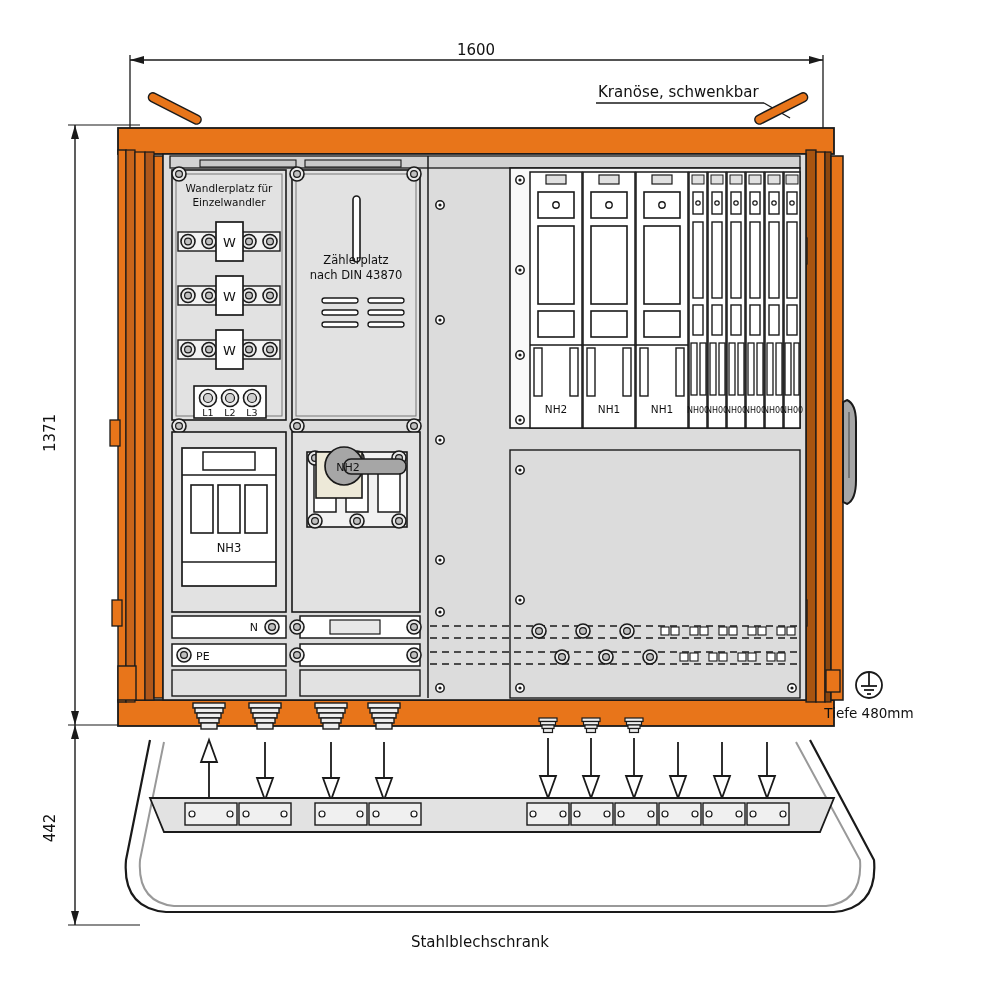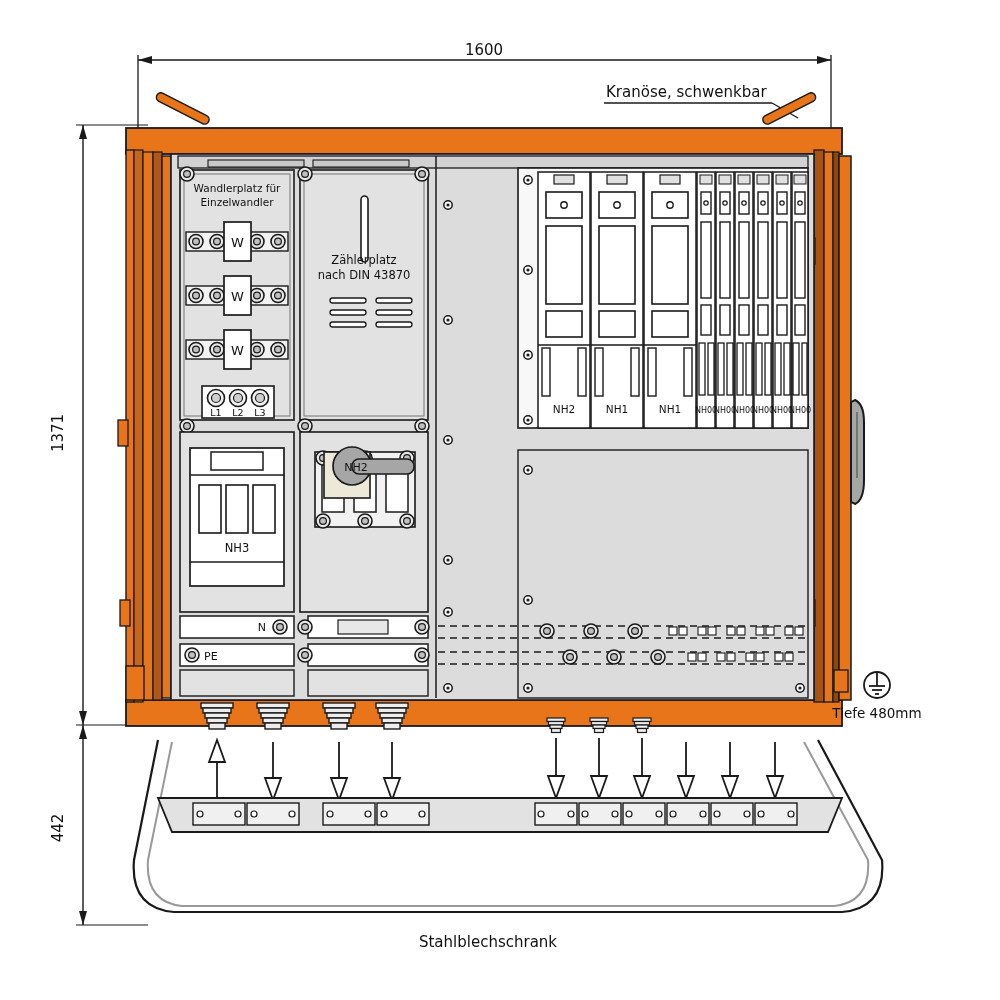--- a/index.html
+++ b/index.html
@@ -1,18 +1,18 @@
 <!DOCTYPE html>
 <html><head>
 <meta charset="utf-8">
 <style>
   html,body{margin:0;padding:0;background:#ffffff;}
   body{width:1000px;height:1000px;position:relative;overflow:hidden;
        font-family:"DejaVu Sans",sans-serif;}
-  #stage{position:absolute;left:8px;top:0;width:796px;height:1000px;}
+  #stage{position:absolute;left:0;top:0;width:796px;height:1000px;}
   svg{display:block;}
   .lbl{font-family:"DejaVu Sans",sans-serif;fill:#111;}
 </style>
 </head>
 <body>
 
 <div id="stage">
 <svg id="dwg" width="1000" height="1000" viewBox="0 0 1000 1000">
 
   <defs>

